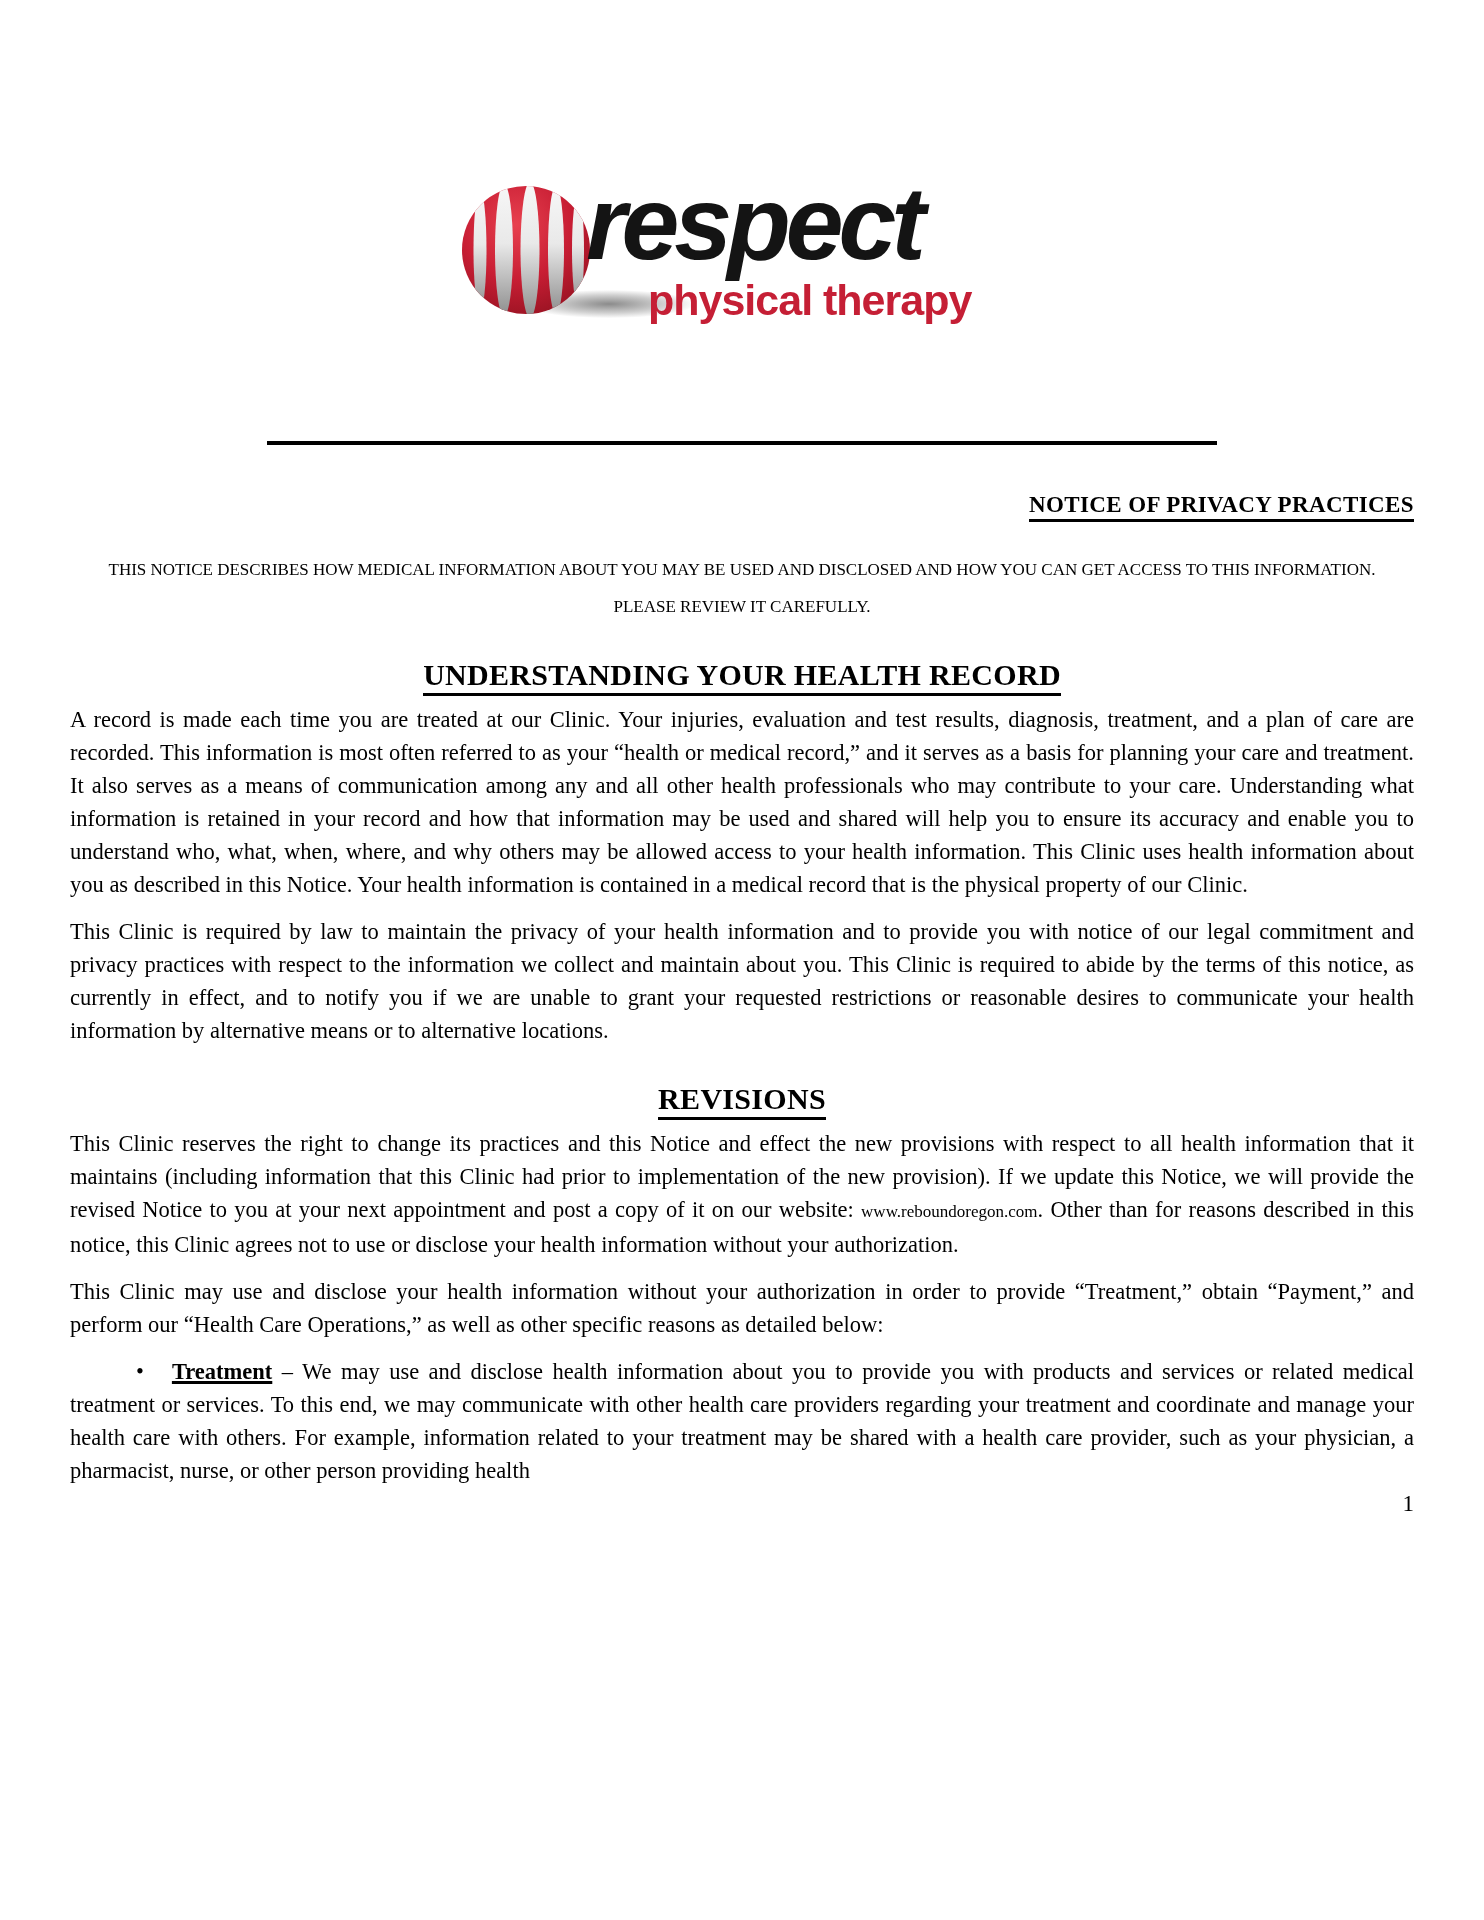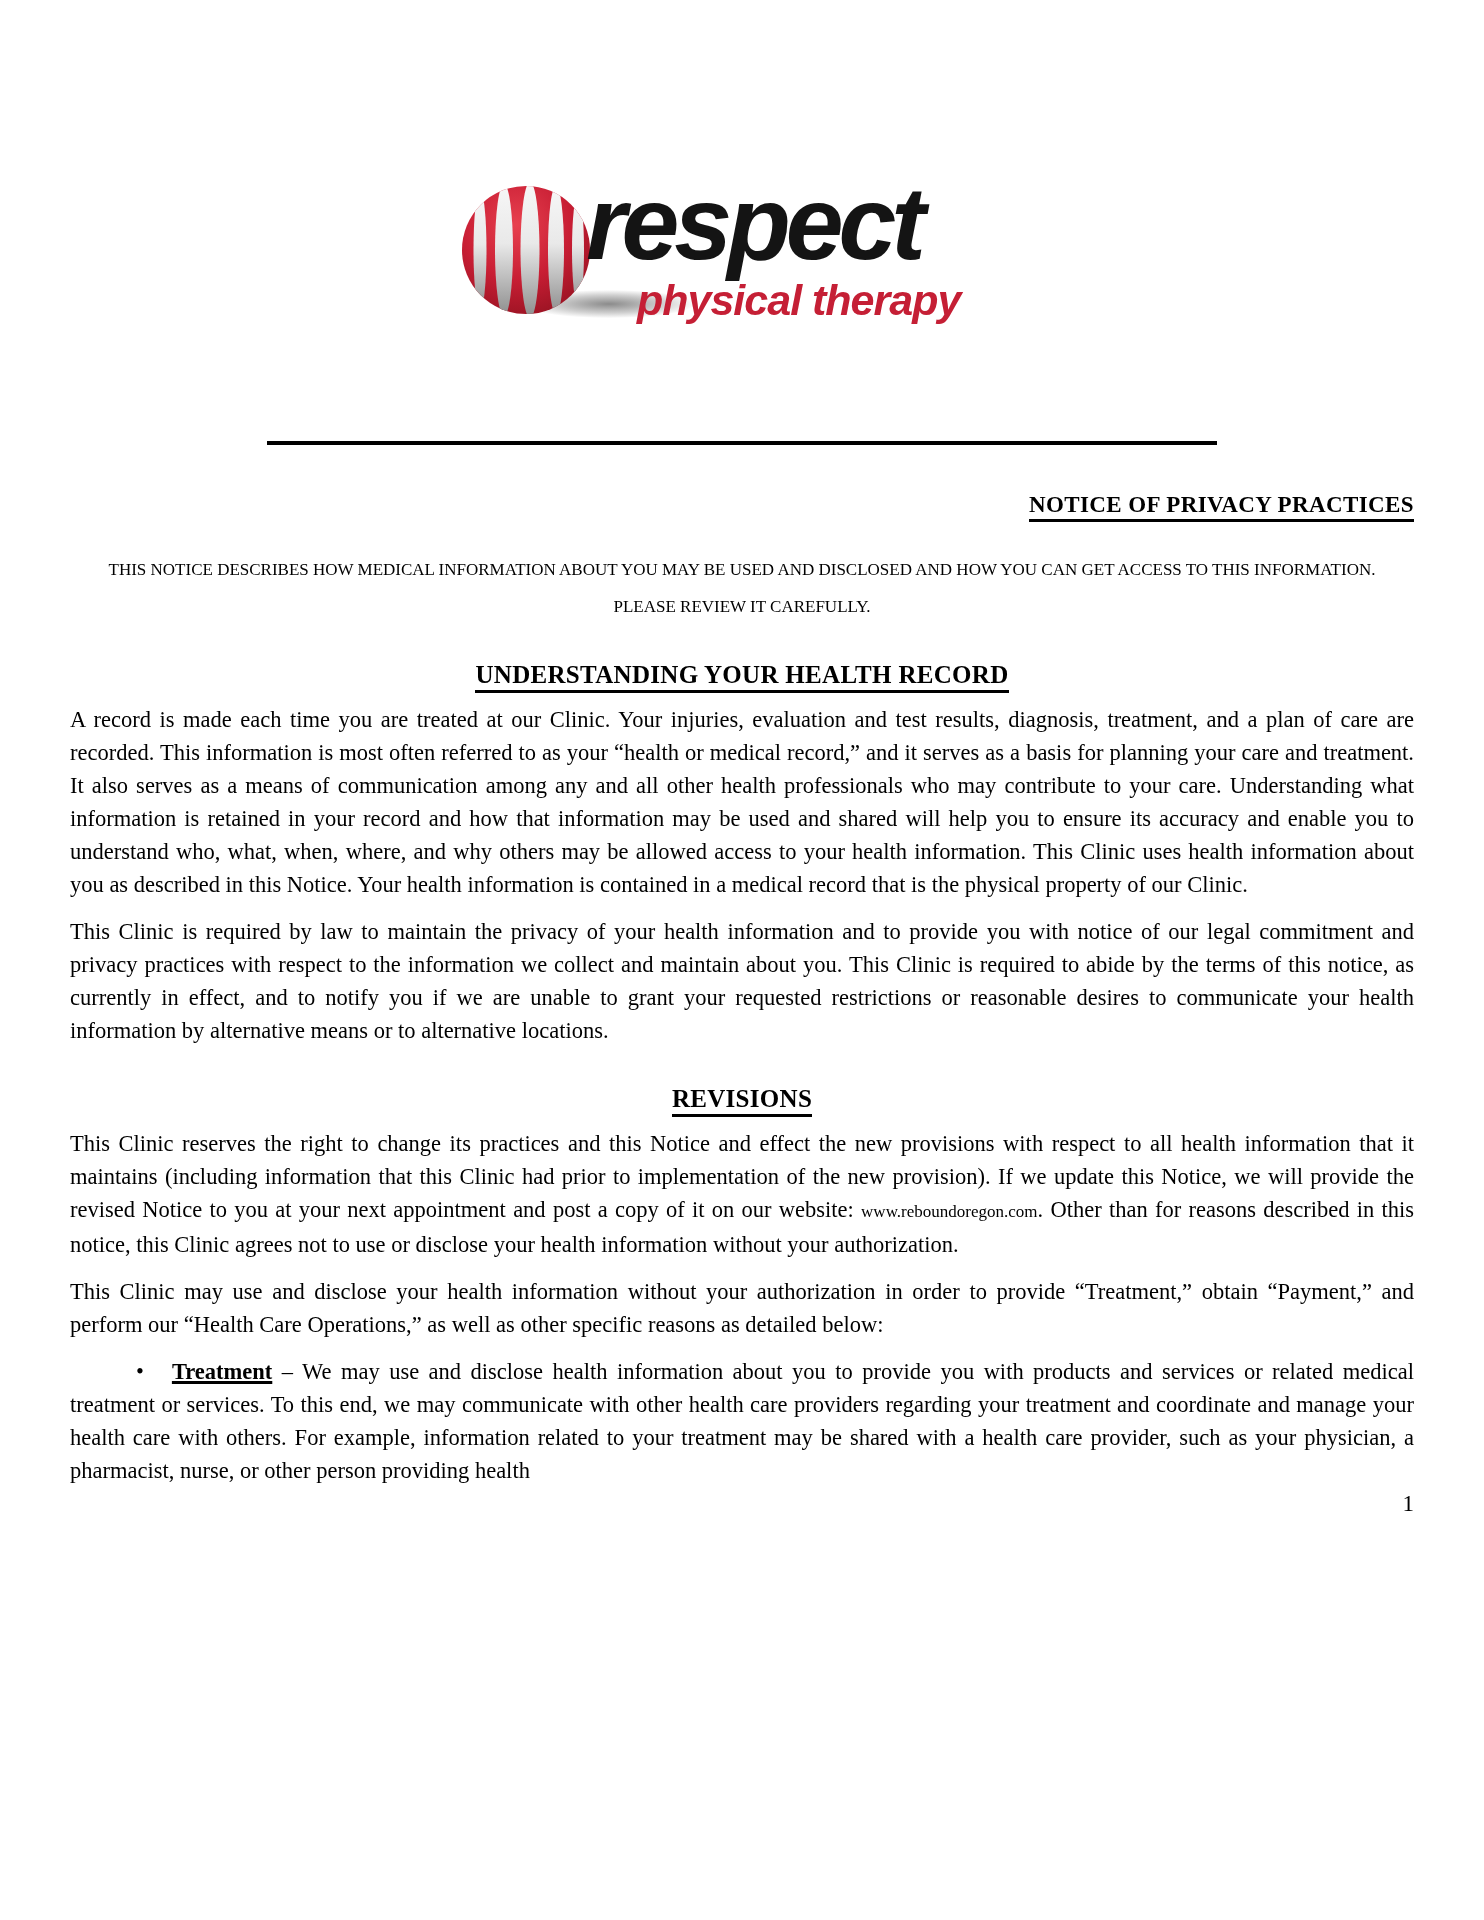--- a/index.html
+++ b/index.html
@@ -23,23 +23,23 @@
     background: radial-gradient(ellipse at center, rgba(110,110,110,0.8) 0%, rgba(150,150,150,0.45) 45%, rgba(255,255,255,0) 72%);
   }
   .brand {
     position: absolute; left: 144px; top: 26px;
     font-family: "Liberation Sans", sans-serif;
     font-style: italic; font-weight: bold;
     font-size: 104px; line-height: 0.95; letter-spacing: -5px;
     color: #141414; white-space: nowrap;
   }
   .tagline {
-    position: absolute; left: 195px; top: 131px;
+    position: absolute; left: 206px; top: 131px;
     font-family: "Liberation Sans", sans-serif;
-    font-style: italic; font-weight: bold;
+    font-weight: bold;
     font-size: 43px; line-height: 1; letter-spacing: -1px;
     color: #c51f35; white-space: nowrap;
   }
 
   
   .rule { width: 950px; height: 4px; background: #000; margin: 115px auto 0; }
 
   
   .content { padding: 0 70px; font-size: 22.5px; line-height: 33px; }
 
@@ -49,21 +49,21 @@
   }
   .u { border-bottom: 3px solid #000; padding-bottom: 2px; }
 
   .notice-bold {
     width: 1270px; margin: 32px auto 0; text-align: center;
     font-weight: normal; font-size: 17px; line-height: 37px;
   }
 
   h2.section-heading {
     margin: 38px 0 0; text-align: center;
-    font-size: 25px; font-weight: bold; line-height: 28px; letter-spacing: 0.3px;
+    font-size: 30px; font-weight: bold; line-height: 28px; letter-spacing: 0.3px;
   }
   h2.section-heading.first { margin-top: 36px; }
 
   p.body-text { margin: 14px 0 0; text-align: justify; }
 
   .website { font-size: 17px; }
 
   .bullet-item { margin: 14px 0 0; text-align: justify; text-indent: 66px; }
   .tab { display: inline-block; width: 28px; }
   .bullet-term {

